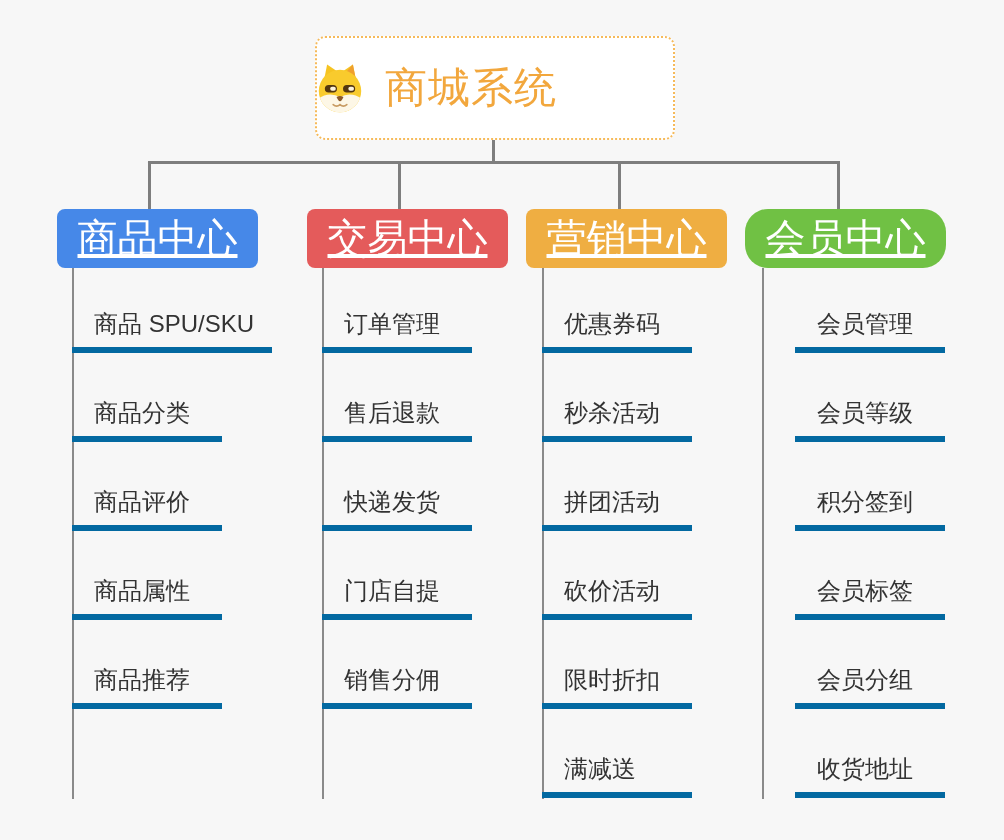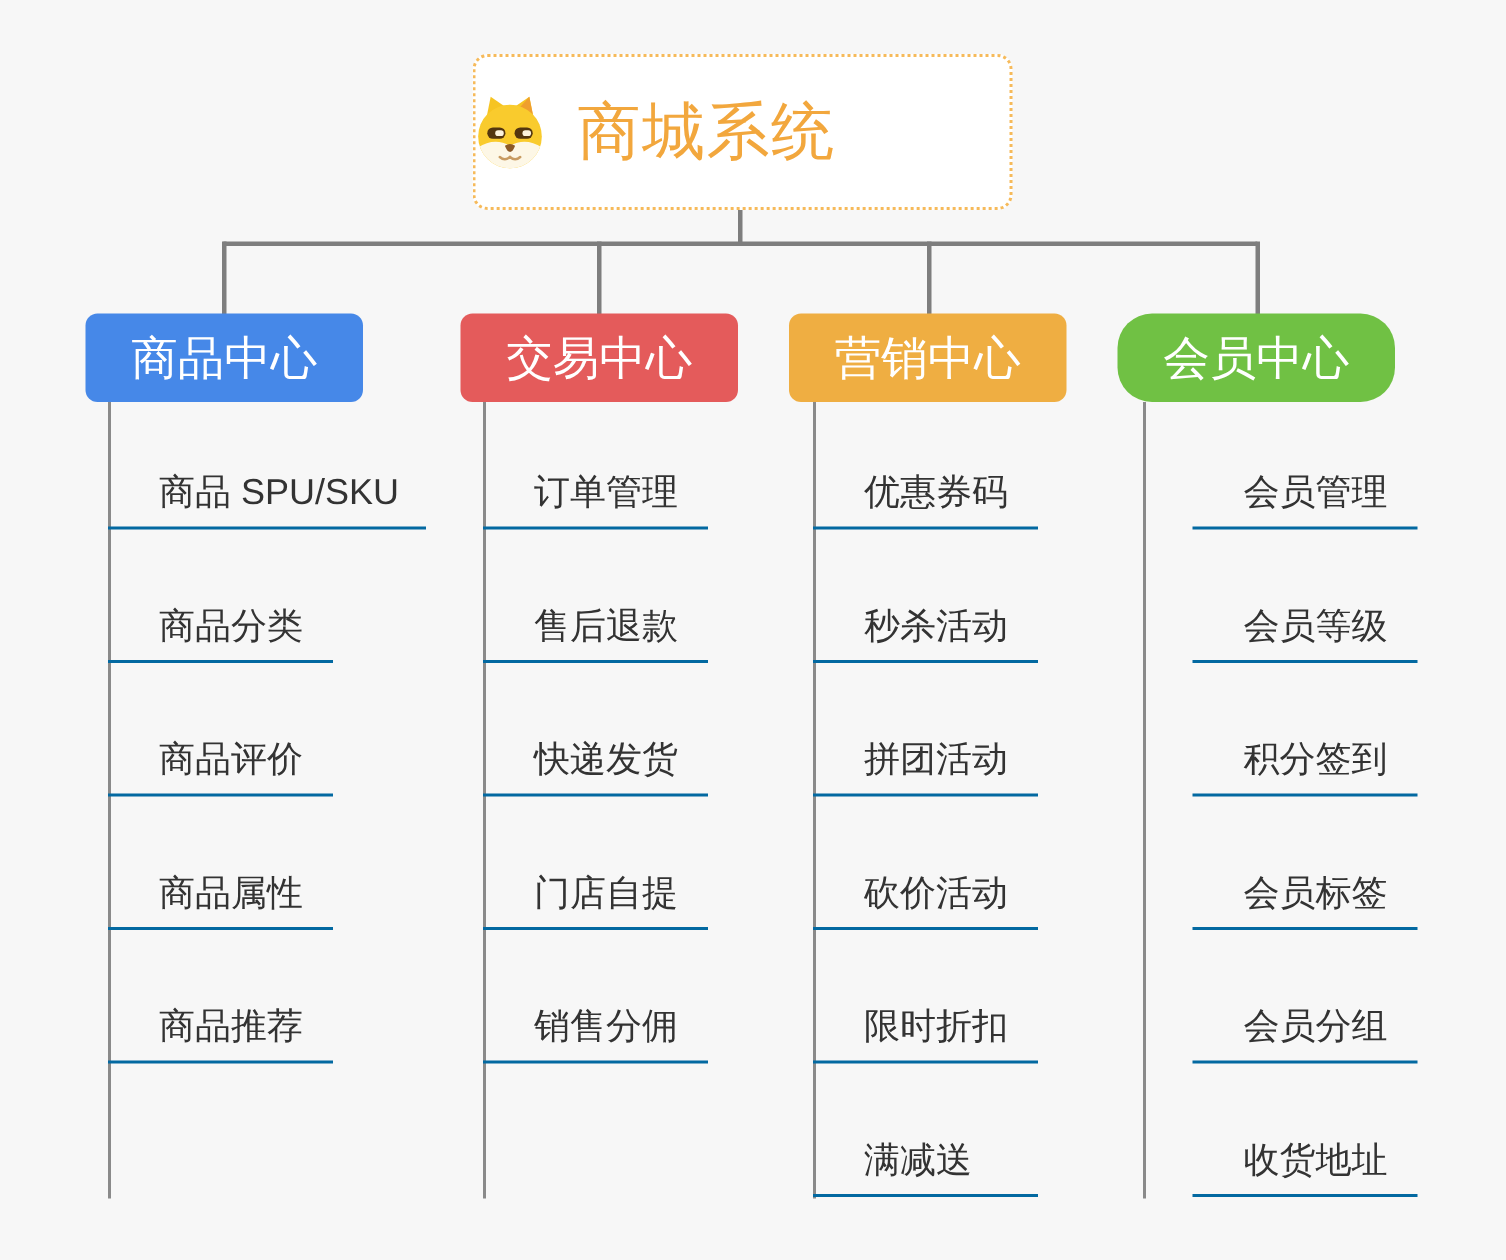--- a/index.html
+++ b/index.html
@@ -42,28 +42,29 @@
     font-size: 42px;
     color: #f2a73d;
     letter-spacing: 1px;
     white-space: nowrap;
   }
 
   
   .branch-box {
     position: absolute;
     top: 209px;
-    width: 185px; height: 59px;
+    width: 201px; height: 59px;
     border-radius: 8px;
     color: #ffffff;
-    font-size: 31px;
+    font-size: 40px;
     display: flex;
     align-items: center;
     justify-content: center;
     white-space: nowrap;
+    text-decoration: underline;
   }
   .branch-box-0 { left: 57px; }
   .branch-box-1 { left: 307px; }
   .branch-box-2 { left: 526px; }
   .branch-box-3 { left: 745px; border-radius: 23px; }
 
   
   .branch-vline {
     position: absolute;
     top: 268px;
@@ -83,22 +84,22 @@
   .col-1 { left: 322px; }
   .col-2 { left: 542px; }
   .col-3 { left: 795px; }
 
   .child {
     height: 89px;
     width: max-content;
     min-width: 150px;
     display: flex;
     align-items: flex-end;
-    padding: 0 18px 7px 34px;
-    border-bottom: 2px solid #0369a1;
+    padding: 0 18px 7px 22px;
+    border-bottom: 6px solid #0369a1;
     font-size: 24px;
     color: #333333;
     white-space: nowrap;
   }
   .child:first-child { height: 85px; }
 </style>
 </head>
 <body>
 
 <div class="canvas">

